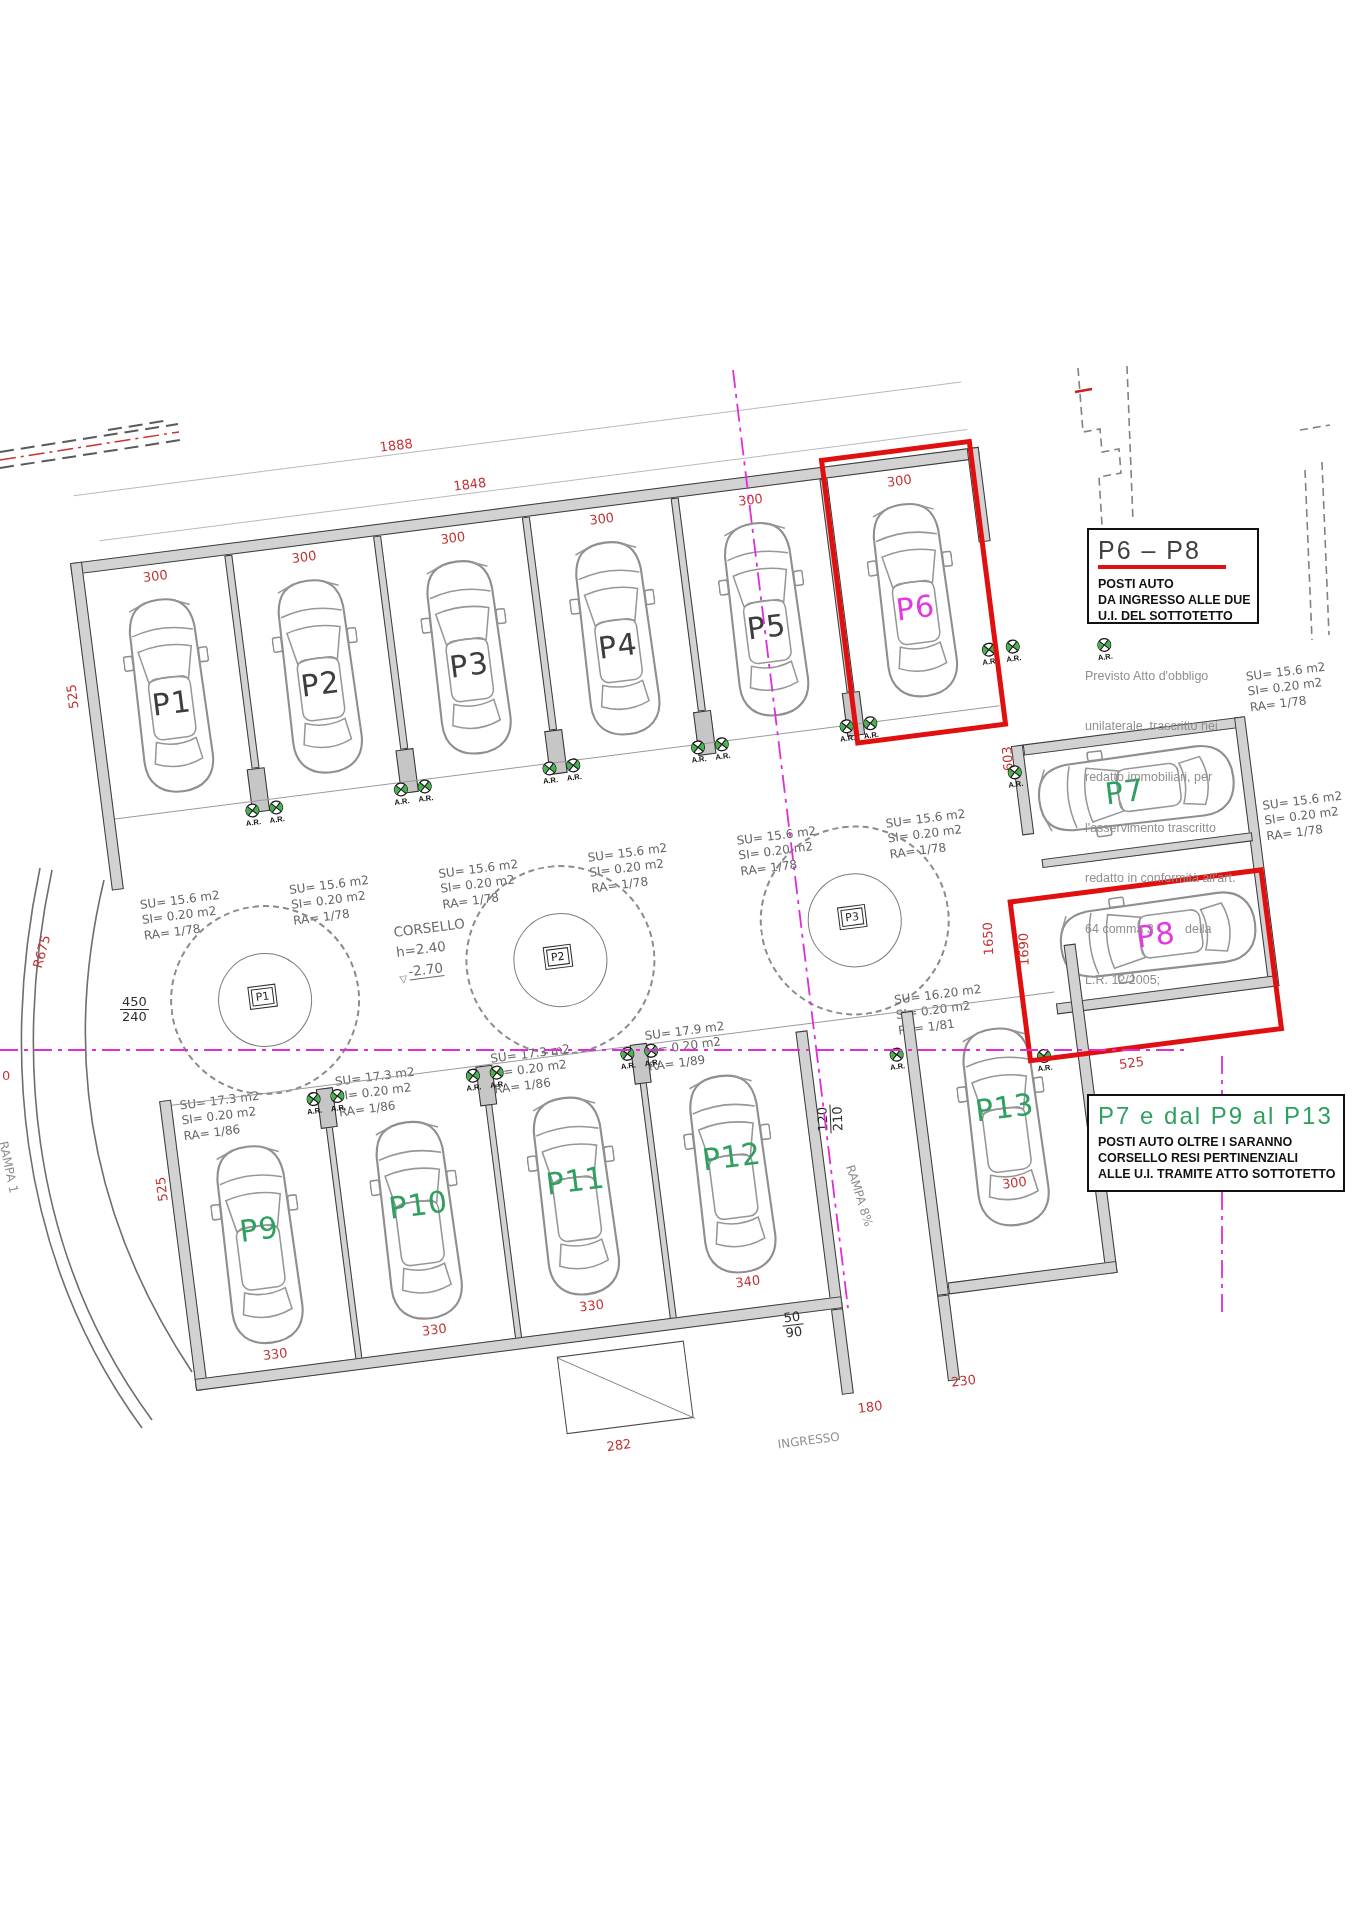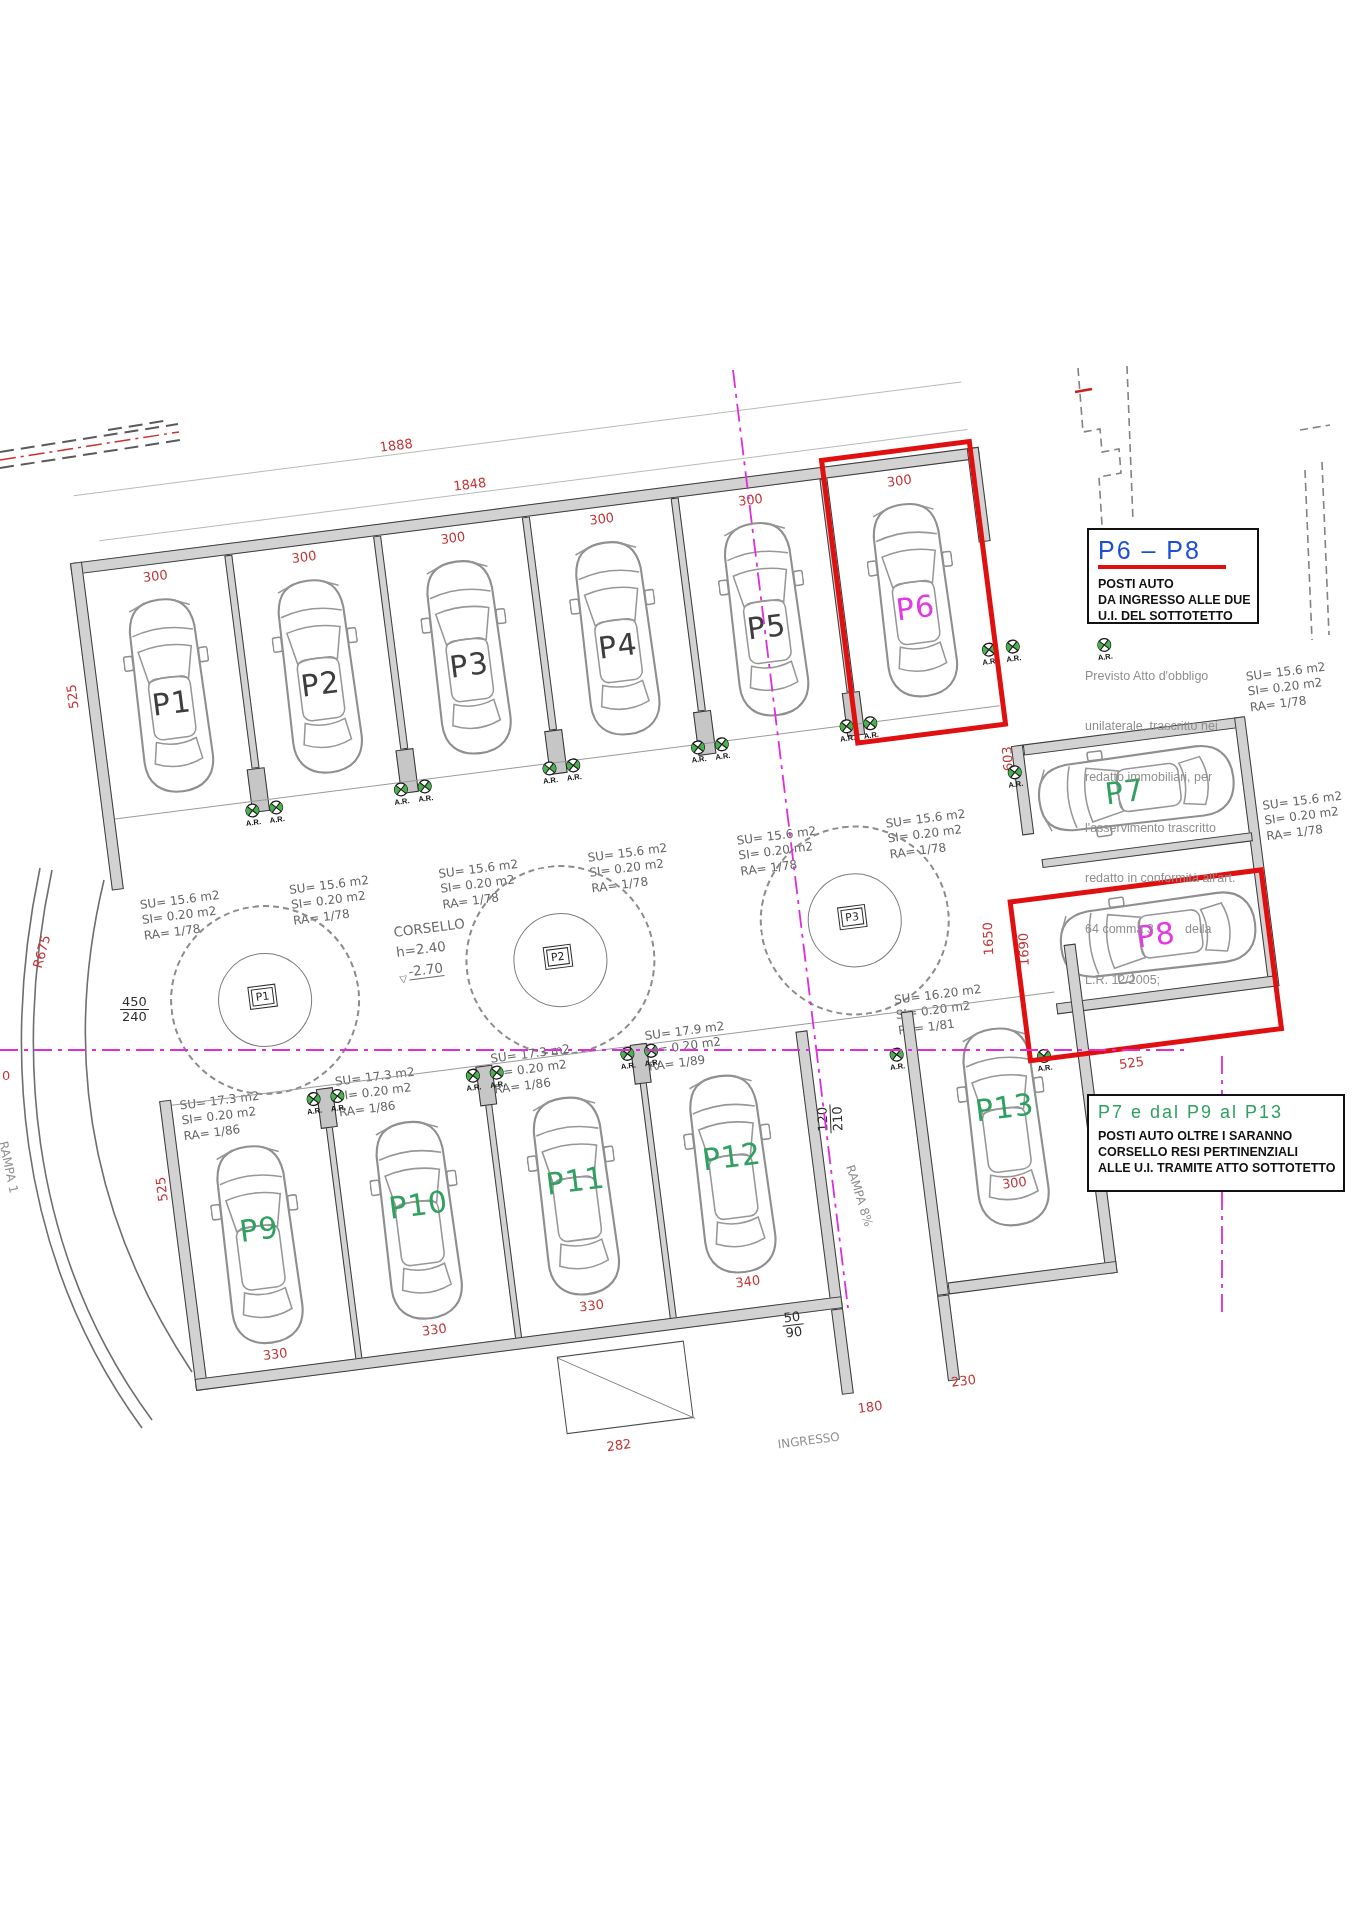--- a/index.html
+++ b/index.html
@@ -38,22 +38,22 @@
   .ar{position:absolute;width:26px;text-align:center;}
   .ar svg{display:block;margin:0 auto;}
   .ar .ar-t{font-size:7.5px;font-weight:bold;color:#111;display:block;line-height:1;margin-top:0.5px;font-family:"Liberation Sans",sans-serif;}
   .shaft{position:absolute;border:1.5px solid #4a4a4a;box-sizing:border-box;}
   .shaft .diag{position:absolute;left:0;top:0;width:150px;height:1px;background:#7a7a7a;transform-origin:0 0;transform:rotate(31deg);}
   
   #overlay{position:absolute;left:0;top:0;width:1358px;height:1920px;pointer-events:none;}
   
   .legend{position:absolute;background:#fff;border:2.5px solid #111;box-sizing:border-box;padding:7px 9px;font-family:"Liberation Sans",sans-serif;}
   .legend .lg-title{font-size:25px;letter-spacing:2px;line-height:1.05;}
-  .legend .lg-title.mag{color:#1d4ed8;}
-  .legend .lg-title.grn{color:#2fa05f;font-size:18px;}
+  .legend .lg-title.mag{color:#404040;}
+  .legend .lg-title.grn{color:#2fa05f;font-size:24px;}
   .legend .bar{height:4px;background:#e01010;margin:2px 0 7px 0;width:128px;}
   .legend .lg-line{font-size:12.5px;font-weight:bold;color:#111;line-height:1.28;white-space:nowrap;}
   .note{position:absolute;font-size:12.5px;line-height:1.35;color:#8f8f8f;white-space:pre;font-family:"Liberation Sans",sans-serif;}
 </style>
 </head>
 <body>
 
 <div id="canvas">
 
   <svg width="0" height="0" style="position:absolute">

